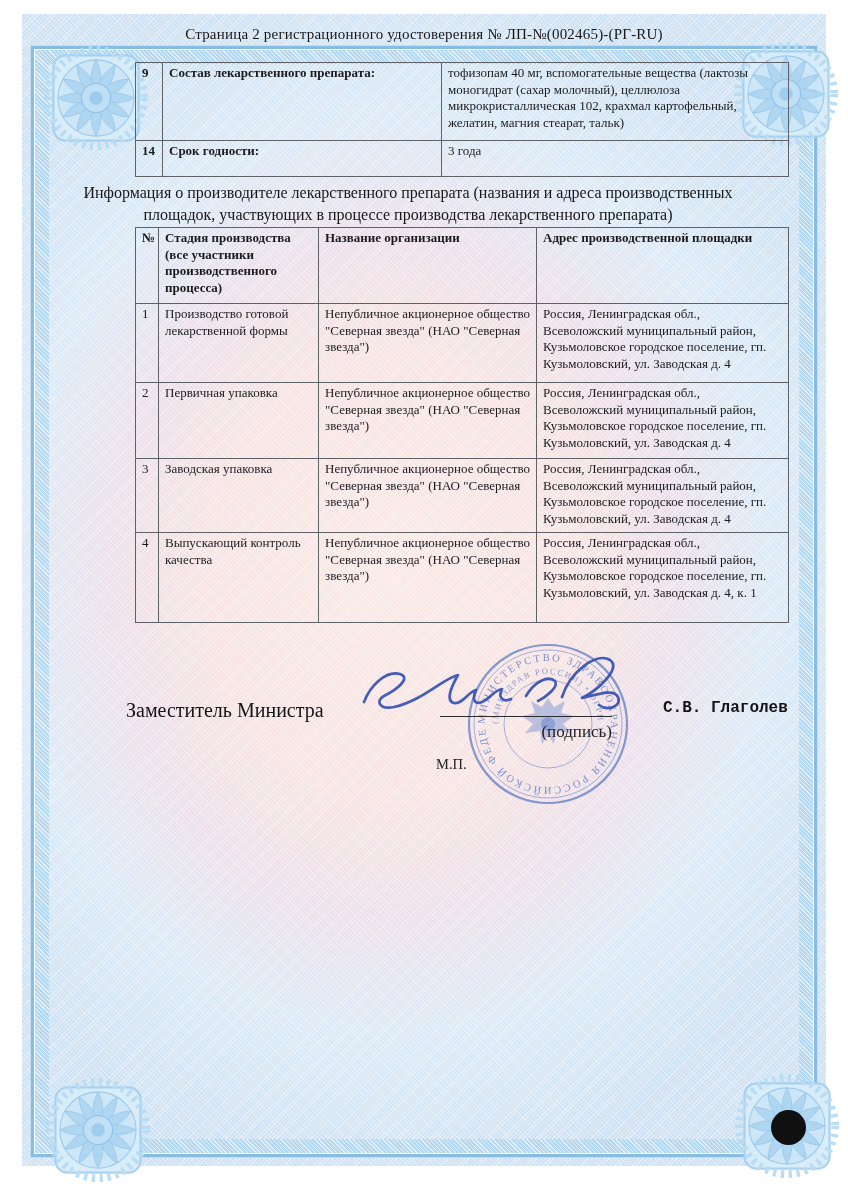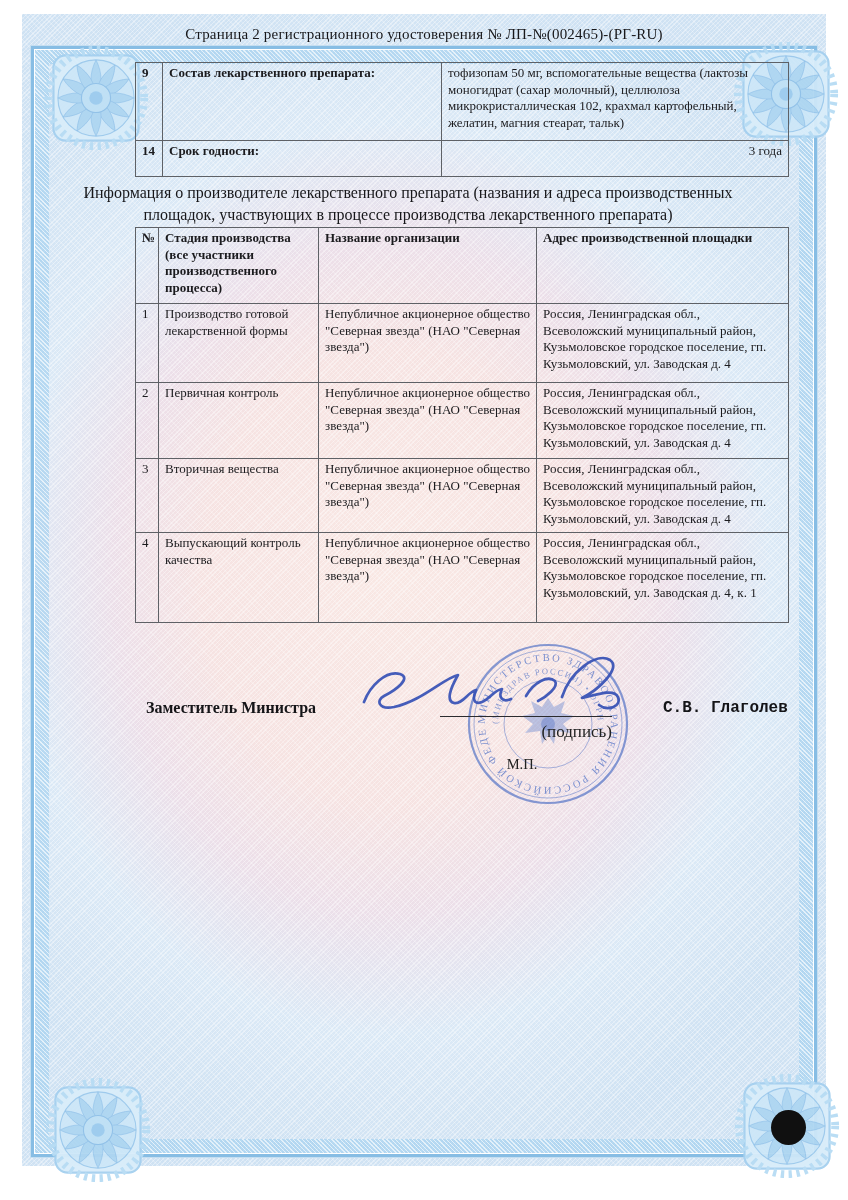--- a/index.html
+++ b/index.html
@@ -40,40 +40,40 @@
     font-size:13px;line-height:1.28;text-align:left;color:#1b1b1e;font-weight:400;}
   th{font-weight:700;}
   .tbl-product{left:113px;top:48px;width:653px;}
   .tbl-product col:nth-child(1){width:27px;}
   .tbl-product col:nth-child(2){width:279px;}
   .tbl-product col:nth-child(3){width:347px;}
   .tbl-product tr.r13{height:78px;}
   .tbl-product tr.r14{height:36px;}
   .cell-num{font-weight:700;}
   .cell-label{font-weight:700;}
-  .cell-center{text-align:right;margin-top:28px;}
+  .cell-center{text-align:left;margin-top:28px;}
   .intro{
     position:absolute;left:36px;top:168px;width:700px;text-align:center;
     font-size:16px;line-height:1.35;color:#17171a;
   }
   .tbl-mfr{left:113px;top:213px;width:653px;}
   .tbl-mfr col:nth-child(1){width:23px;}
   .tbl-mfr col:nth-child(2){width:160px;}
   .tbl-mfr col:nth-child(3){width:218px;}
   .tbl-mfr col:nth-child(4){width:252px;}
   .tbl-mfr tr.hr{height:76px;}
   .tbl-mfr tr.r1{height:79px;}
   .tbl-mfr tr.r2{height:76px;}
   .tbl-mfr tr.r3{height:74px;}
   .tbl-mfr tr.r4{height:90px;}
-  .official-title{position:absolute;left:124px;top:685px;font-size:16px;font-weight:700;color:#141417;}
+  .official-title{position:absolute;left:104px;top:685px;font-size:20px;font-weight:400;color:#141417;}
   .official-name{position:absolute;left:641px;top:685px;font-size:16px;font-weight:700;color:#141417;font-family:Liberation Mono, monospace;}
   .sig-line{position:absolute;left:418px;top:702px;width:172px;border-top:1.6px solid #2b2b2e;}
   .sig-caption{position:absolute;left:418px;top:708px;width:172px;text-align:right;font-size:17px;color:#222;}
-  .seal-caption{position:absolute;left:414px;top:742px;width:172px;text-align:center;font-size:14.5px;color:#222;}
+  .seal-caption{position:absolute;left:414px;top:742px;width:172px;text-align:left;font-size:14.5px;color:#222;}
   .stamp{position:absolute;left:440px;top:624px;width:172px;height:172px;opacity:.82;}
   .signature{position:absolute;left:328px;top:630px;width:310px;height:90px;}
   .rosette{position:absolute;width:112px;height:112px;opacity:.95;}
   .rosette.tl{left:18px;top:28px;}
   .rosette.tr{left:708px;top:24px;}
   .rosette.bl{left:20px;top:1060px;}
   .rosette.br{left:709px;top:1056px;}
   .punch-dot{position:absolute;left:749px;top:1096px;width:35px;height:35px;border-radius:50%;background:#101010;}
   .defs-holder{position:absolute;width:0;height:0;overflow:hidden;}
 </style>
@@ -128,21 +128,21 @@
   <table class="tbl-product">
     <colgroup>
         <col>
         <col>
         <col>
       </colgroup>
     <tbody>
         <tr class="r13">
       <td class="cell-num">9</td>
       <td class="cell-label">Состав лекарственного препарата:</td>
-      <td>тофизопам 50 мг, вспомогательные вещества (лактозы моногидрат (сахар молочный), целлюлоза микрокристаллическая 102, крахмал картофельный, желатин, магния стеарат, тальк)</td>
+      <td>тофизопам 40 мг, вспомогательные вещества (лактозы моногидрат (сахар молочный), целлюлоза микрокристаллическая 102, крахмал картофельный, желатин, магния стеарат, тальк)</td>
     </tr>
     <tr class="r14">
       <td class="cell-num">14</td>
       <td class="cell-label">Срок годности:</td>
       <td class="cell-center">3 года</td>
     </tr>
   </tbody>
     </table>
 
   <div class="intro">Информация о производителе лекарственного препарата (названия и адреса производственных площадок, участвующих в процессе производства лекарственного препарата)</div>
@@ -162,27 +162,27 @@
       <th>Адрес производственной площадки</th>
     </tr>
     <tr class="r1">
       <td>1</td>
       <td>Производство готовой лекарственной формы</td>
       <td>Непубличное акционерное общество "Северная звезда" (НАО "Северная звезда")</td>
       <td>Россия, Ленинградская обл., Всеволожский муниципальный район, Кузьмоловское городское поселение, гп. Кузьмоловский, ул. Заводская д. 4</td>
     </tr>
     <tr class="r2">
       <td>2</td>
-      <td>Первичная контроль</td>
+      <td>Первичная упаковка</td>
       <td>Непубличное акционерное общество "Северная звезда" (НАО "Северная звезда")</td>
       <td>Россия, Ленинградская обл., Всеволожский муниципальный район, Кузьмоловское городское поселение, гп. Кузьмоловский, ул. Заводская д. 4</td>
     </tr>
     <tr class="r3">
       <td>3</td>
-      <td>Вторичная вещества</td>
+      <td>Заводская упаковка</td>
       <td>Непубличное акционерное общество "Северная звезда" (НАО "Северная звезда")</td>
       <td>Россия, Ленинградская обл., Всеволожский муниципальный район, Кузьмоловское городское поселение, гп. Кузьмоловский, ул. Заводская д. 4</td>
     </tr>
     <tr class="r4">
       <td>4</td>
       <td>Выпускающий контроль качества</td>
       <td>Непубличное акционерное общество "Северная звезда" (НАО "Северная звезда")</td>
       <td>Россия, Ленинградская обл., Всеволожский муниципальный район, Кузьмоловское городское поселение, гп. Кузьмоловский, ул. Заводская д. 4, к. 1</td>
     </tr>
   </tbody>

